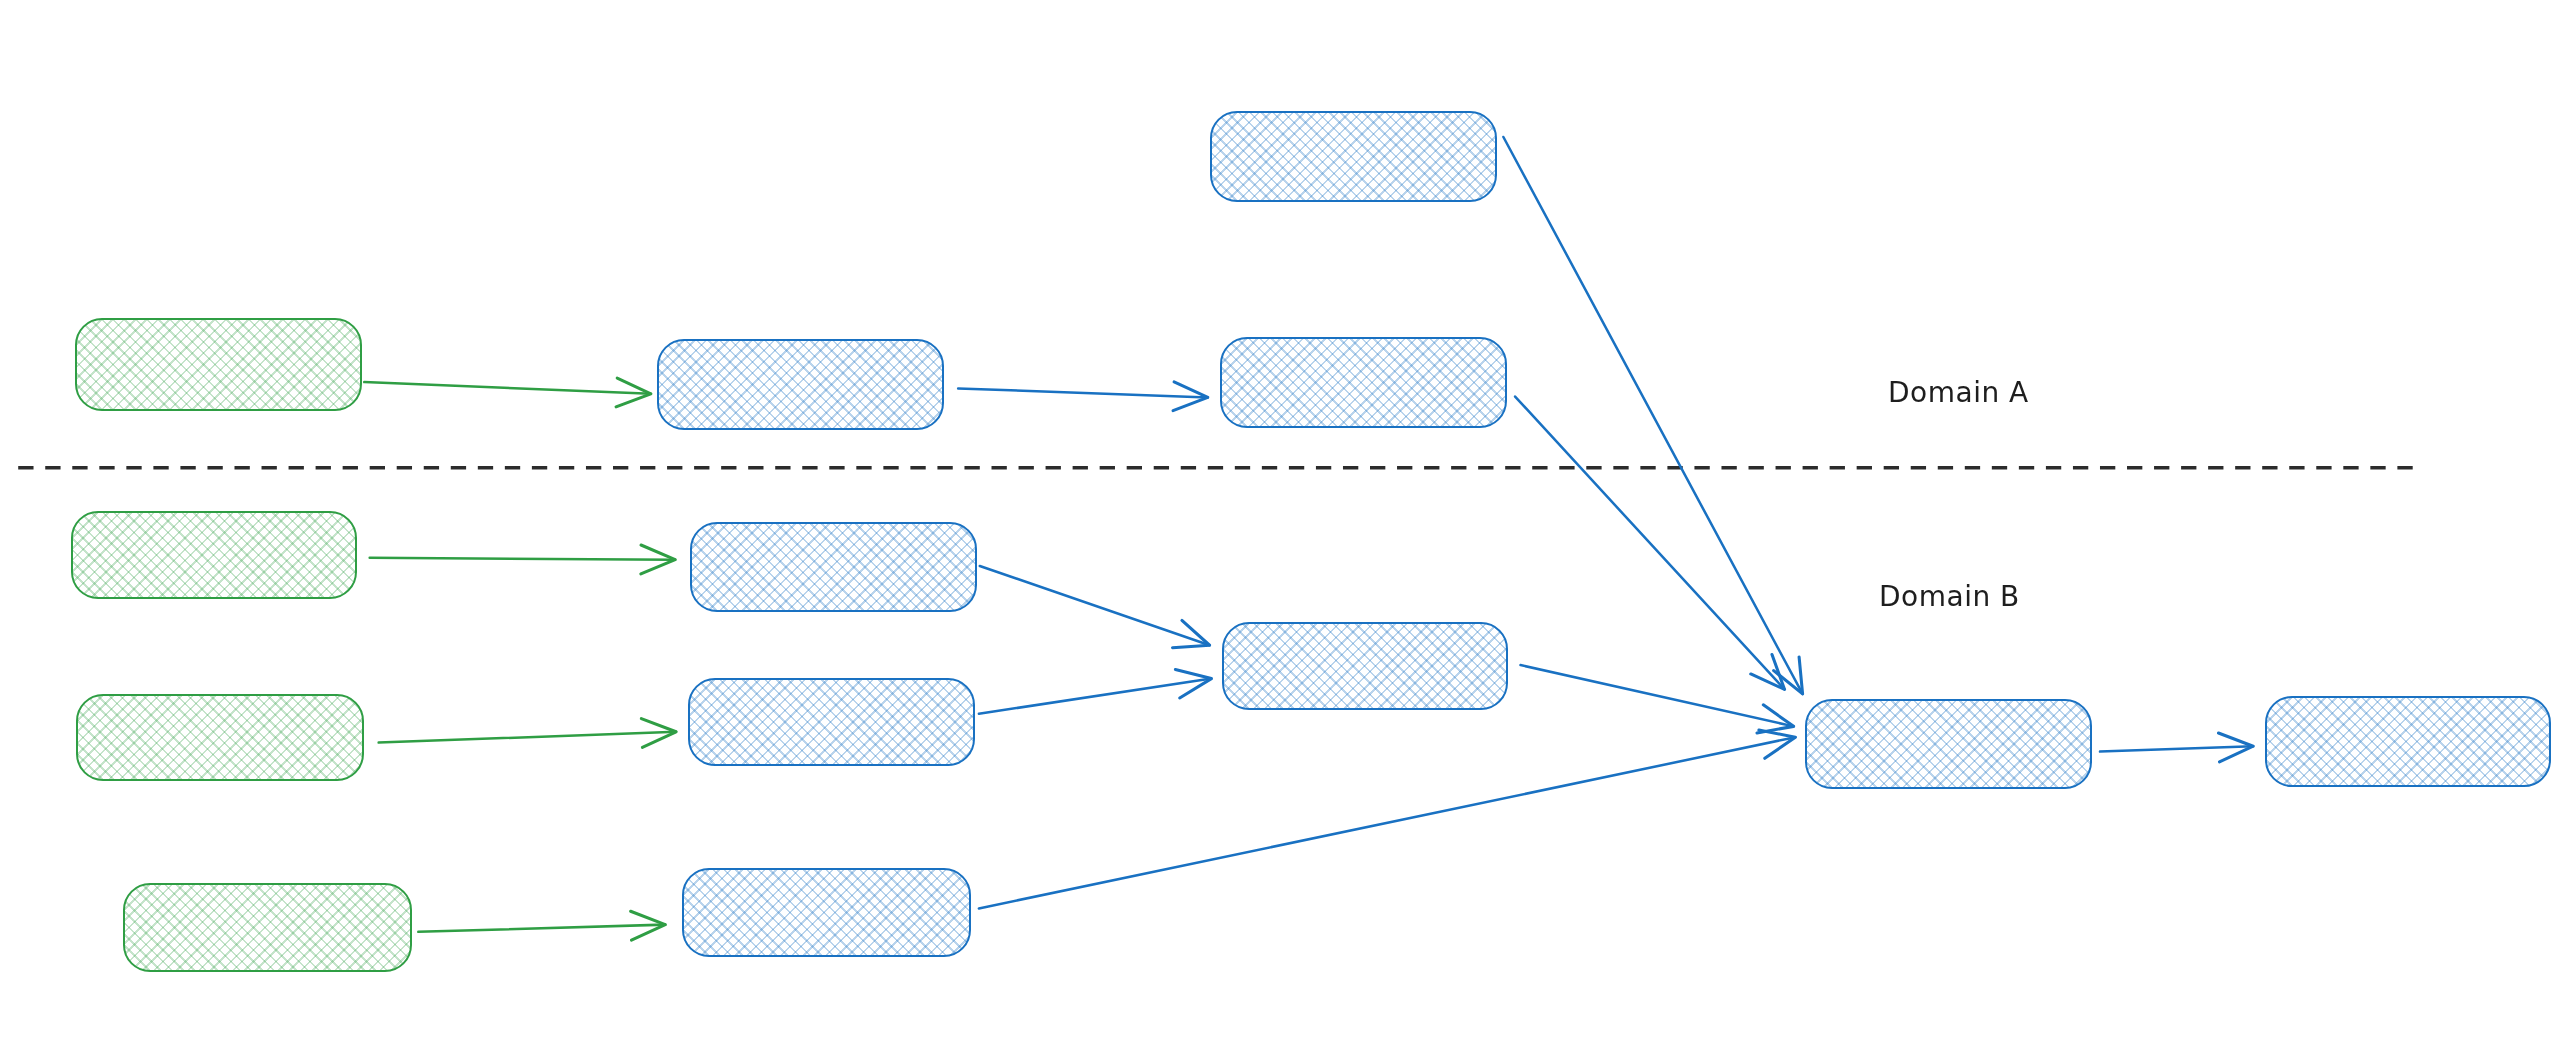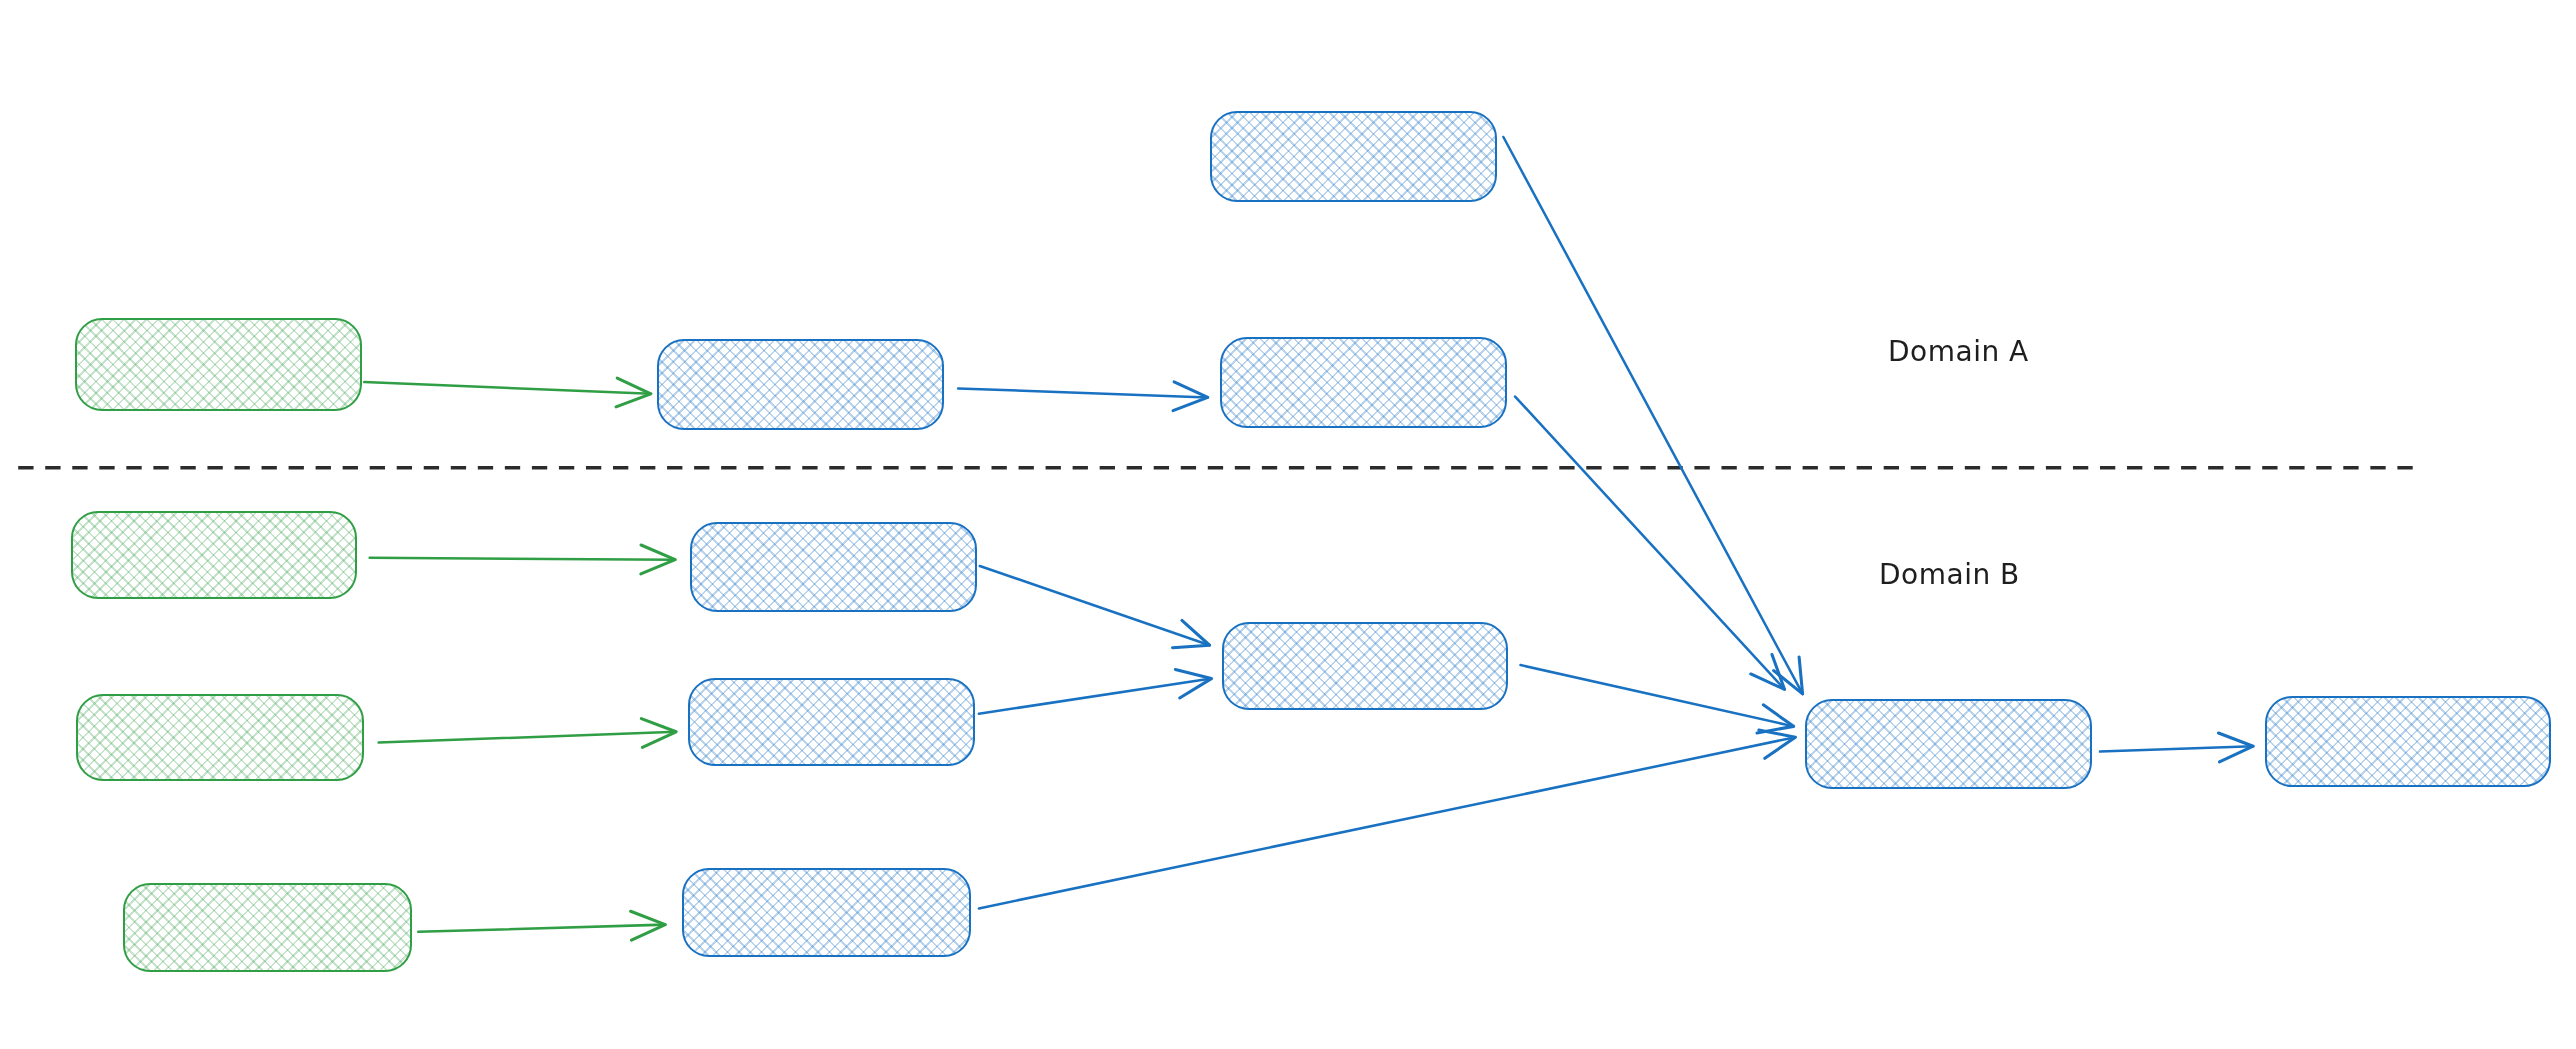--- a/index.html
+++ b/index.html
@@ -40,20 +40,21 @@
       repeating-linear-gradient(45deg,  rgba(47,158,68,0.28) 0px, rgba(47,158,68,0.28) 1.8px, transparent 1.8px, transparent 8px),
       repeating-linear-gradient(135deg, rgba(47,158,68,0.28) 0px, rgba(47,158,68,0.28) 1.8px, transparent 1.8px, transparent 8px);
   }
 
   .domain-label {
     position: absolute;
     font-size: 28px;
     letter-spacing: 0.5px;
     white-space: nowrap;
     line-height: 1.2;
+    margin-top: 41px;
   }
 </style>
 </head>
 <body>
 
 <div id="canvas" style="width: 2576px; height: 1049px; background: rgb(255, 255, 255);">
 
   <svg id="edge-layer" width="2576" height="1049" viewBox="0 0 2858 1164">
     <defs>
       <marker id="ah-blue" markerUnits="userSpaceOnUse" markerWidth="52" markerHeight="52" viewBox="0 0 26 26" refX="24" refY="13" orient="auto">
@@ -89,16 +90,16 @@
       <div class="node blue" style="left: 688px; top: 678px; width: 287px; height: 88px; border-color: rgb(25, 113, 194);"></div>
       <div class="node blue" style="left: 1222px; top: 622px; width: 286px; height: 88px; border-color: rgb(25, 113, 194);"></div>
       <div class="node green" style="left: 123px; top: 883px; width: 289px; height: 89px; border-color: rgb(47, 158, 68);"></div>
       <div class="node blue" style="left: 682px; top: 868px; width: 289px; height: 89px; border-color: rgb(25, 113, 194);"></div>
       <div class="node blue" style="left: 1805px; top: 699px; width: 287px; height: 90px; border-color: rgb(25, 113, 194);"></div>
       <div class="node blue" style="left: 2265px; top: 696px; width: 286px; height: 91px; border-color: rgb(25, 113, 194);"></div>
     </div>
 
   <div class="domain-label" id="label-domain-a" style="left: 1888px; top: 335px; color: rgb(30, 30, 30);">Domain A</div>
 
-  <div class="domain-label" id="label-domain-b" style="left: 1879px; top: 558px; color: rgb(30, 30, 30); text-align: right;">Domain B</div>
+  <div class="domain-label" id="label-domain-b" style="left: 1879px; top: 539px; color: rgb(30, 30, 30); text-align: right;">Domain B</div>
 
 </div>
 
 
 </body></html>

